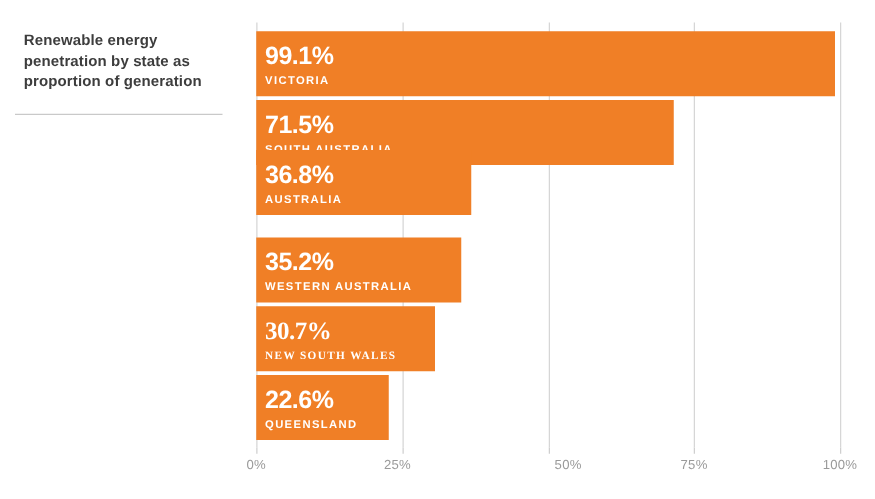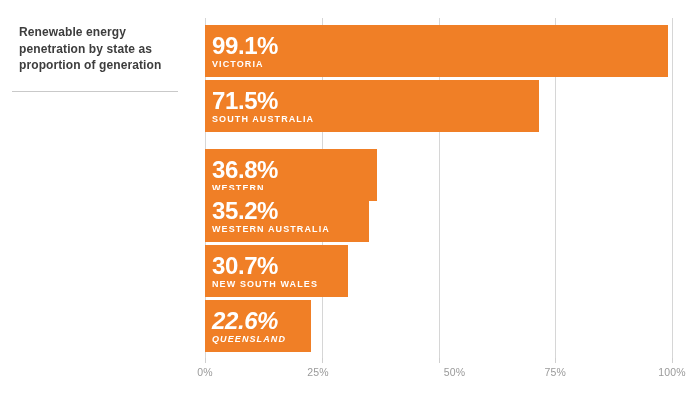--- a/index.html
+++ b/index.html
@@ -88,21 +88,21 @@
     left: 7px;
     top: 0;
     height: 52px;
     display: flex;
     flex-direction: column;
     justify-content: center;
     pointer-events: none;
   }
   .bar-value {
     color: #ffffff;
-    font-size: 24px;
+    font-size: 20px;
     font-weight: bold;
     line-height: 25px;
     letter-spacing: -0.4px;
     white-space: nowrap;
   }
   .bar-name {
     color: #ffffff;
     font-size: 9px;
     font-weight: bold;
     line-height: 12px;
@@ -163,42 +163,42 @@
             <div class="bar-name">VICTORIA</div>
           </div>
         </div>
         <div class="bar-row" style="top: 62px; width: 333.905px; padding-left: 39px;">
           <div class="bar" style="width: 333.905px; background: rgb(240, 127, 38);"></div>
           <div class="bar-labels">
             <div class="bar-value">71.5%</div>
             <div class="bar-name">SOUTH AUSTRALIA</div>
           </div>
         </div>
-        <div class="bar-row" style="top: 131px; width: 171.856px; padding-left: 40px;">
+        <div class="bar-row" style="top: 102px; width: 171.856px; padding-left: 40px;">
           <div class="bar" style="width: 171.856px; background: rgb(240, 127, 38);"></div>
           <div class="bar-labels">
             <div class="bar-value">36.8%</div>
-            <div class="bar-name">WESTERN</div>
+            <div class="bar-name">AUSTRALIA</div>
           </div>
         </div>
         <div class="bar-row" style="top: 172px; width: 164.384px;">
           <div class="bar" style="width: 164.384px; background: rgb(240, 127, 38);"></div>
           <div class="bar-labels">
             <div class="bar-value">35.2%</div>
             <div class="bar-name">WESTERN AUSTRALIA</div>
           </div>
         </div>
-        <div class="bar-row" style="top: 227px; width: 141px;">
+        <div class="bar-row" style="top: 227px; width: 141px; font-family: Liberation Serif, serif;">
           <div class="bar" style="width: 143.369px; background: rgb(240, 127, 38);"></div>
           <div class="bar-labels">
             <div class="bar-value">30.7%</div>
             <div class="bar-name">NEW SOUTH WALES</div>
           </div>
         </div>
-        <div class="bar-row" style="top: 282px; width: 89px; font-style: italic;">
+        <div class="bar-row" style="top: 282px; width: 89px;">
           <div class="bar" style="width: 105.542px; background: rgb(240, 127, 38);"></div>
           <div class="bar-labels">
             <div class="bar-value">22.6%</div>
             <div class="bar-name">QUEENSLAND</div>
           </div>
         </div>
       </div>
   </div>
 
   <div id="axis">

